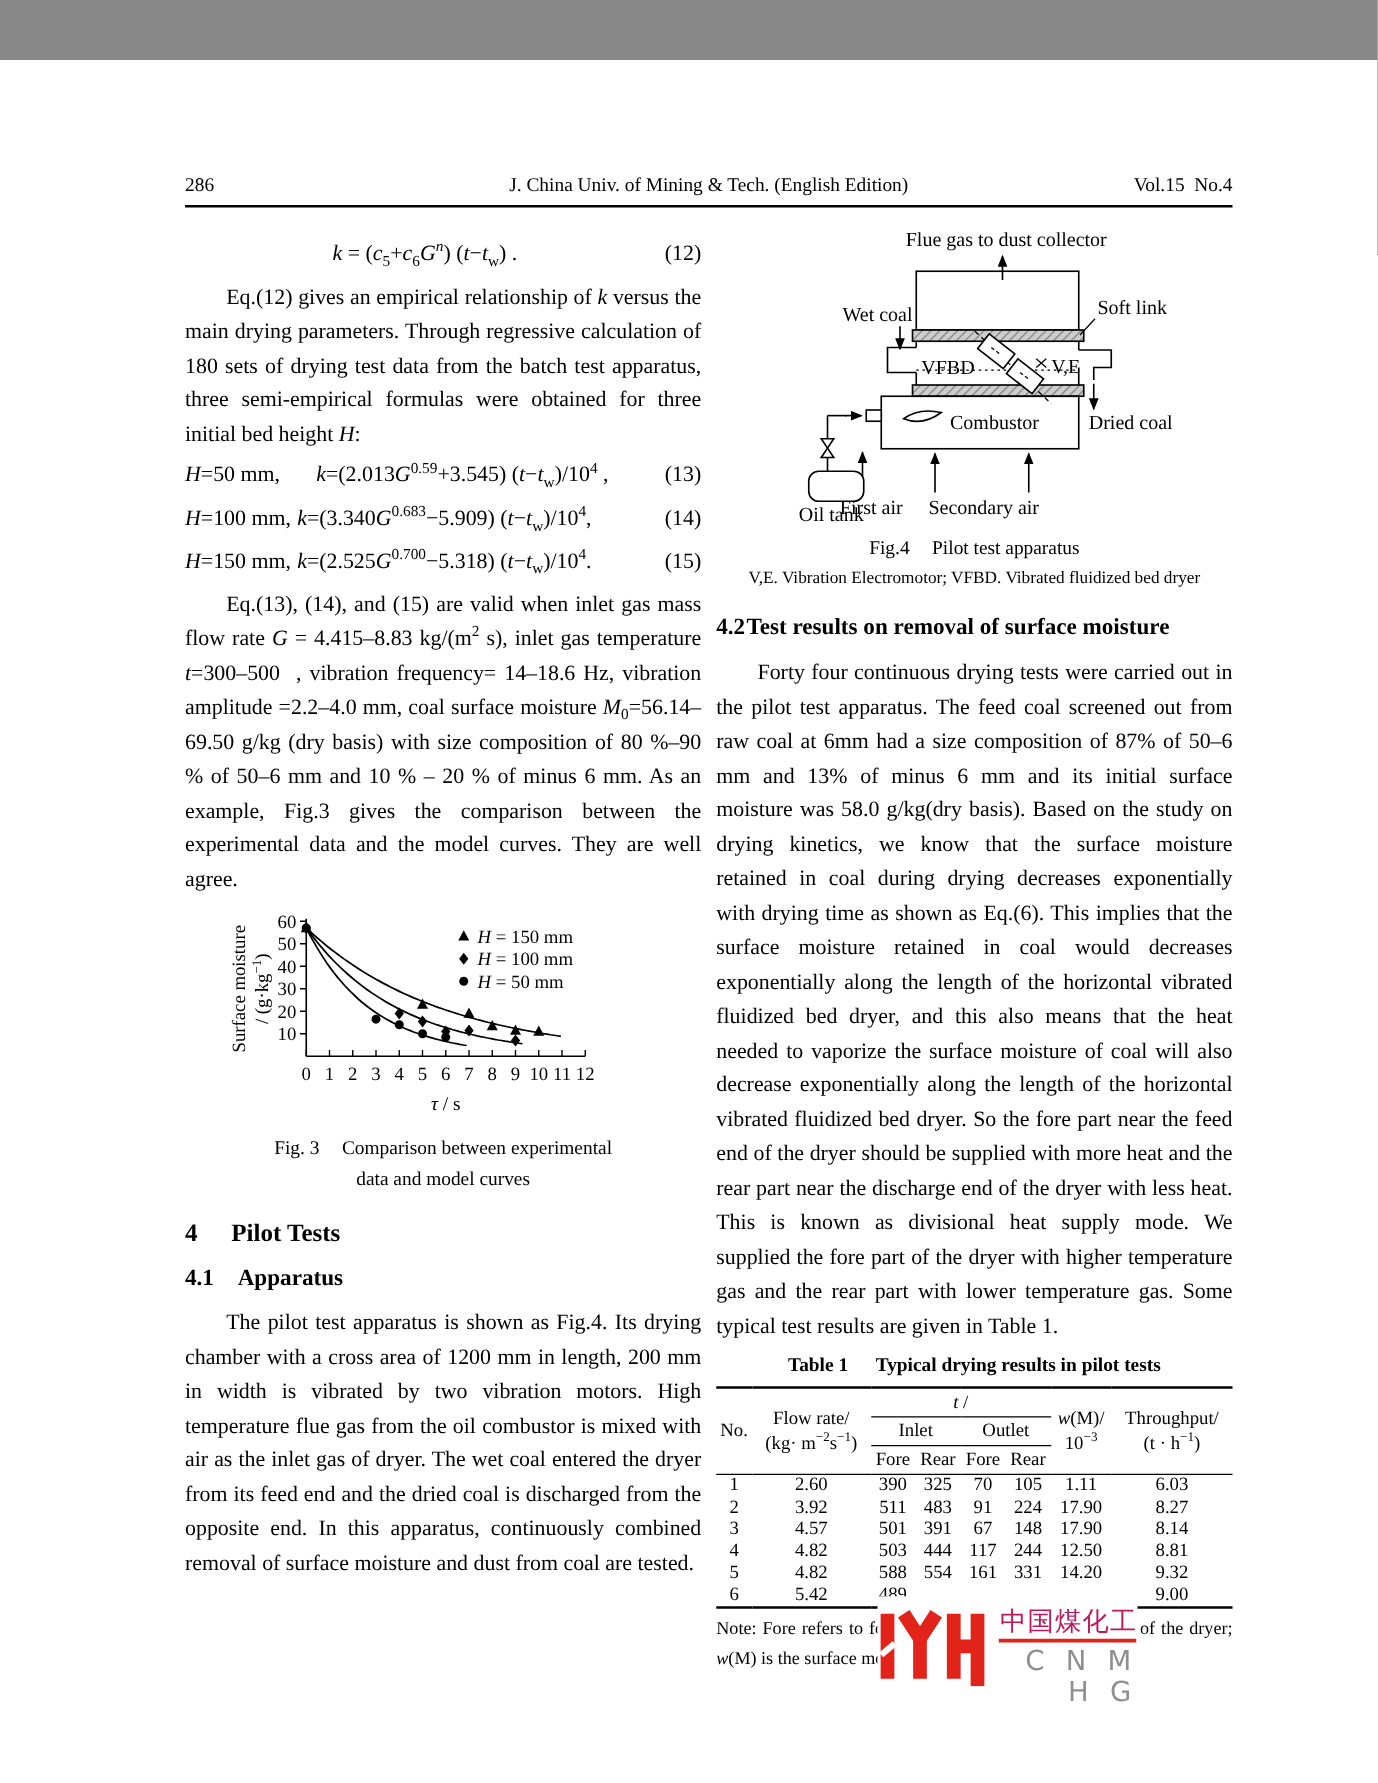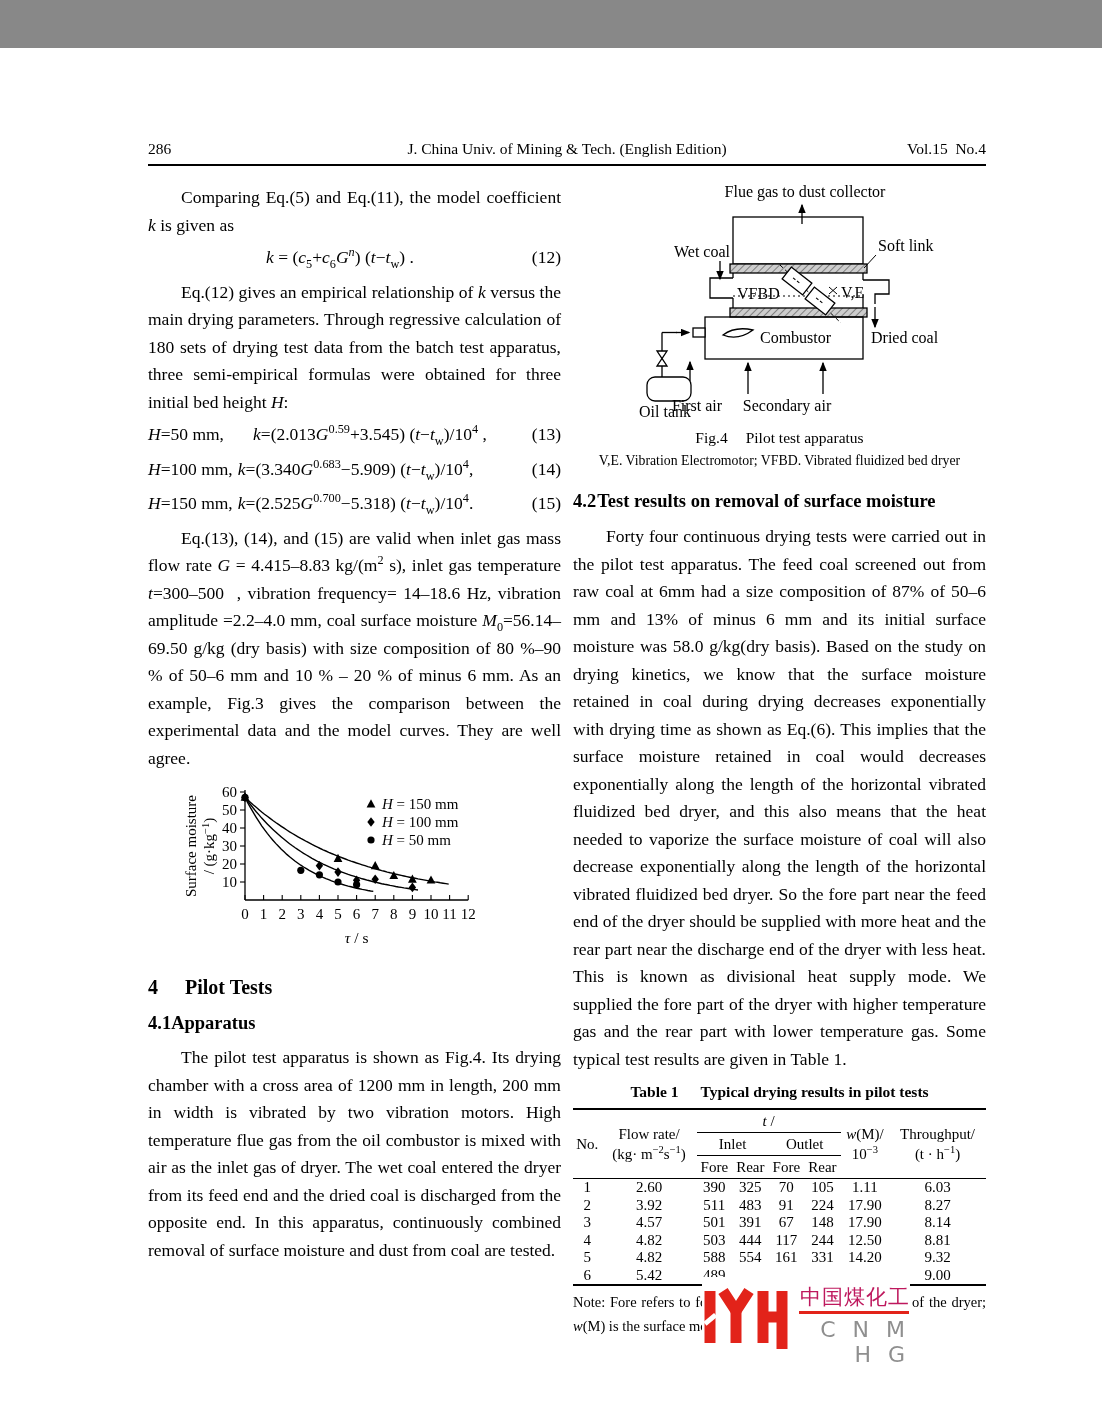--- a/index.html
+++ b/index.html
@@ -26,21 +26,21 @@
   .eq-num{margin-left:auto;}
   .h-part{margin-right:5px;}
   .h-wide{min-width:100px;}
   
   .fig3-wrap{margin:8px 0 4px 35px;}
   .fig-caption{text-align:center;font-size:15.5px;line-height:25px;}
   .fig-caption .cap-label{margin-right:18px;}
   .fig4-note{text-align:center;font-size:13.8px;line-height:19px;margin-top:1px;}
   
   .sec1{display:flex;gap:27px;font-size:20px;font-weight:bold;margin:20px 0 14px;}
-  .sec2{display:flex;font-size:18.5px;font-weight:bold;margin:14px 0 10px;align-items:flex-end;}
+  .sec2{display:flex;gap:19px;font-size:18.5px;font-weight:bold;margin:14px 0 10px;align-items:flex-end;}
   .sec2-r{display:flex;gap:1px;font-size:18.5px;font-weight:bold;margin:21px 0 11px;}
   
   .tbl-title{display:flex;justify-content:center;gap:22px;font-size:15.5px;font-weight:bold;margin-top:8px;line-height:22px;text-align:right;}
   table.tbl{width:100%;border-collapse:collapse;margin-top:5px;
             border-top:2px solid #000;border-bottom:2px solid #000;}
   .tbl th{font-weight:normal;text-align:center;font-size:15px;line-height:20px;padding:1px 0;}
   .tbl td{text-align:center;font-size:15px;line-height:17.5px;padding:0;}
   .tbl .hline{border-bottom:1.5px solid #000;}
   .tbl .grp{border-bottom:1px solid #000;}
   .tbl-note{font-size:14.5px;line-height:24px;margin-top:4px;text-align:justify;}
@@ -62,21 +62,20 @@
 <div class="page">
 
   <div class="hdr">
     <span class="h-l">286</span>
     <span class="h-c">J. China Univ. of Mining &amp; Tech. (English Edition)</span>
     <span class="h-r">Vol.15  No.4</span>
   </div>
   <div class="hdr-rule"></div>
 
   <div class="col col-left">
-    <p class="indent">Comparing Eq.(5) and Eq.(11), the model coefficient <i>k</i> is given as</p>
 
     <div class="eqrow">
       <span class="eq-center"><i>k</i> = (<i>c</i><sub>5</sub>+<i>c</i><sub>6</sub><i>G</i><sup><i>n</i></sup>) (<i>t</i>−<i>t</i><sub>w</sub>) .</span>
       <span class="eq-num">(12)</span>
     </div>
 
     <p class="indent">Eq.(12) gives an empirical relationship of <i>k</i> versus the main drying parameters. Through regressive calculation of 180 sets of drying test data from the batch test apparatus, three semi-empirical formulas were obtained for three initial bed height <i>H</i>:</p>
 
     <div class="eqrow">
       <span class="h-part h-wide"><i>H</i>=50 mm,</span>
@@ -162,20 +161,24 @@
           <text x="199" y="29" font-size="15"><tspan font-style="italic">H</tspan><tspan> = 150 mm</tspan></text>
           <path d="M188,37.2 L191.7,42 L188,46.8 L184.3,42 Z" fill="#000"></path>
           <text x="199" y="47" font-size="15"><tspan font-style="italic">H</tspan><tspan> = 100 mm</tspan></text>
           <circle cx="188" cy="60" r="3.6" fill="#000"></circle>
           <text x="199" y="65" font-size="15"><tspan font-style="italic">H</tspan><tspan> = 50 mm</tspan></text>
           <text x="173.60000000000002" y="163" text-anchor="middle" font-size="15.5"><tspan font-style="italic">τ</tspan><tspan> / s</tspan></text>
           <text transform="translate(13,66) rotate(-90)" text-anchor="middle" font-size="15">Surface moisture</text>
           <text transform="translate(31,66) rotate(-90)" text-anchor="middle" font-size="15"><tspan>/ (g·kg</tspan><tspan font-size="10.5" dy="-5">−1</tspan><tspan dy="5">)</tspan></text>
         </svg>
     </div>
+    <div class="fig-caption">
+      <span class="cap-label">Fig. 3</span><span>Comparison between experimental</span><br>
+      <span>data and model curves</span>
+    </div>
 
     <div class="sec1">
       <span>4</span>
       <span>Pilot Tests</span>
     </div>
     <div class="sec2">
       <span>4.1</span>
       <span>Apparatus</span>
     </div>
     <p class="indent">The pilot test apparatus is shown as Fig.4. Its drying chamber with a cross area of 1200 mm in length, 200 mm in width is vibrated by two vibration motors. High temperature flue gas from the oil combustor is mixed with air as the inlet gas of dryer. The wet coal entered the dryer from its feed end and the dried coal is discharged from the opposite end. In this apparatus, continuously combined removal of surface moisture and dust from coal are tested.</p>

